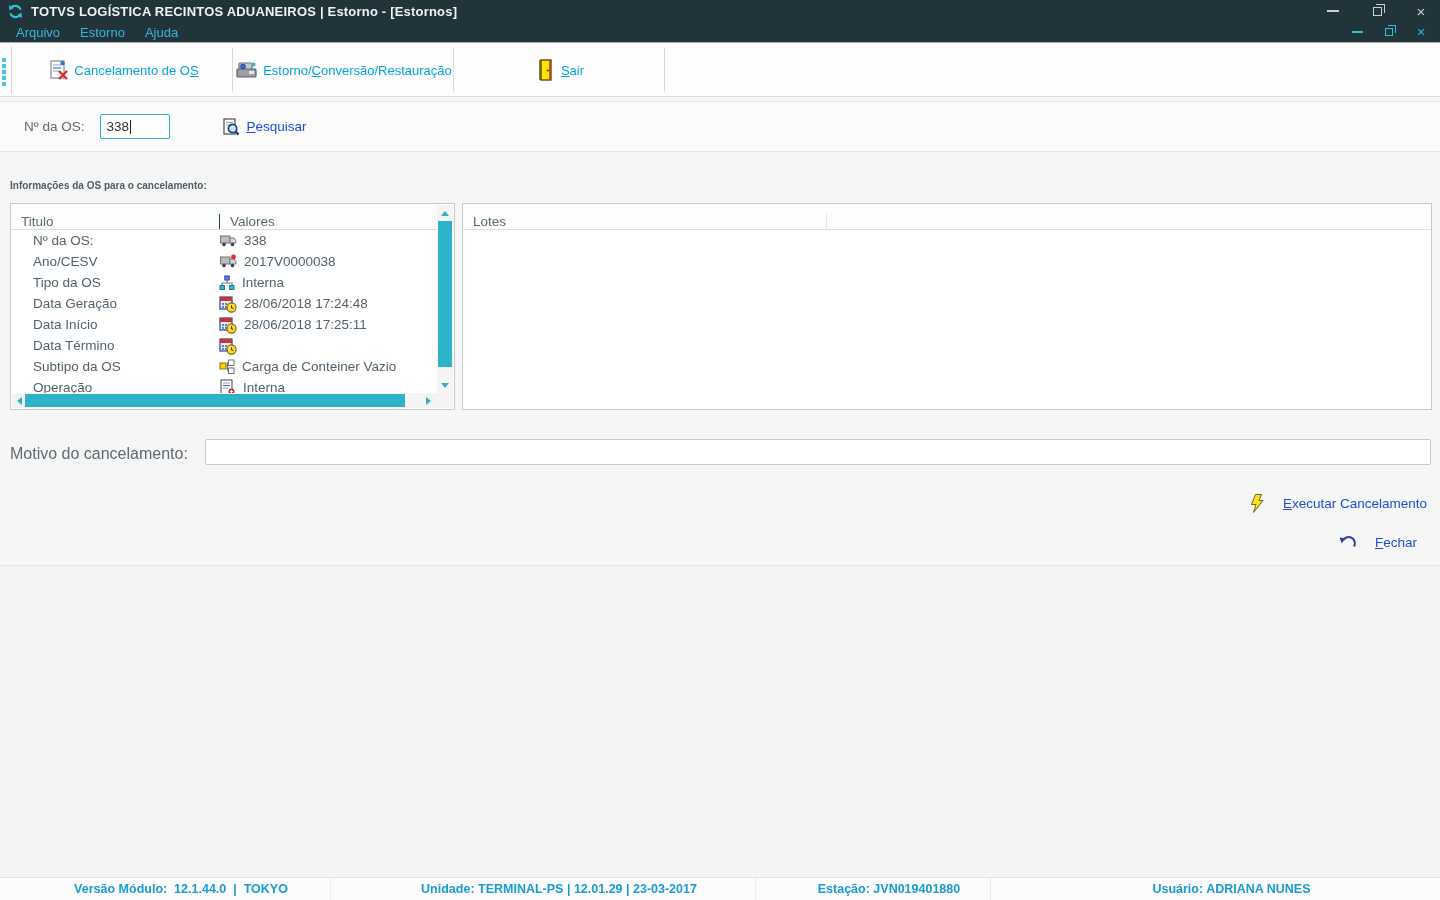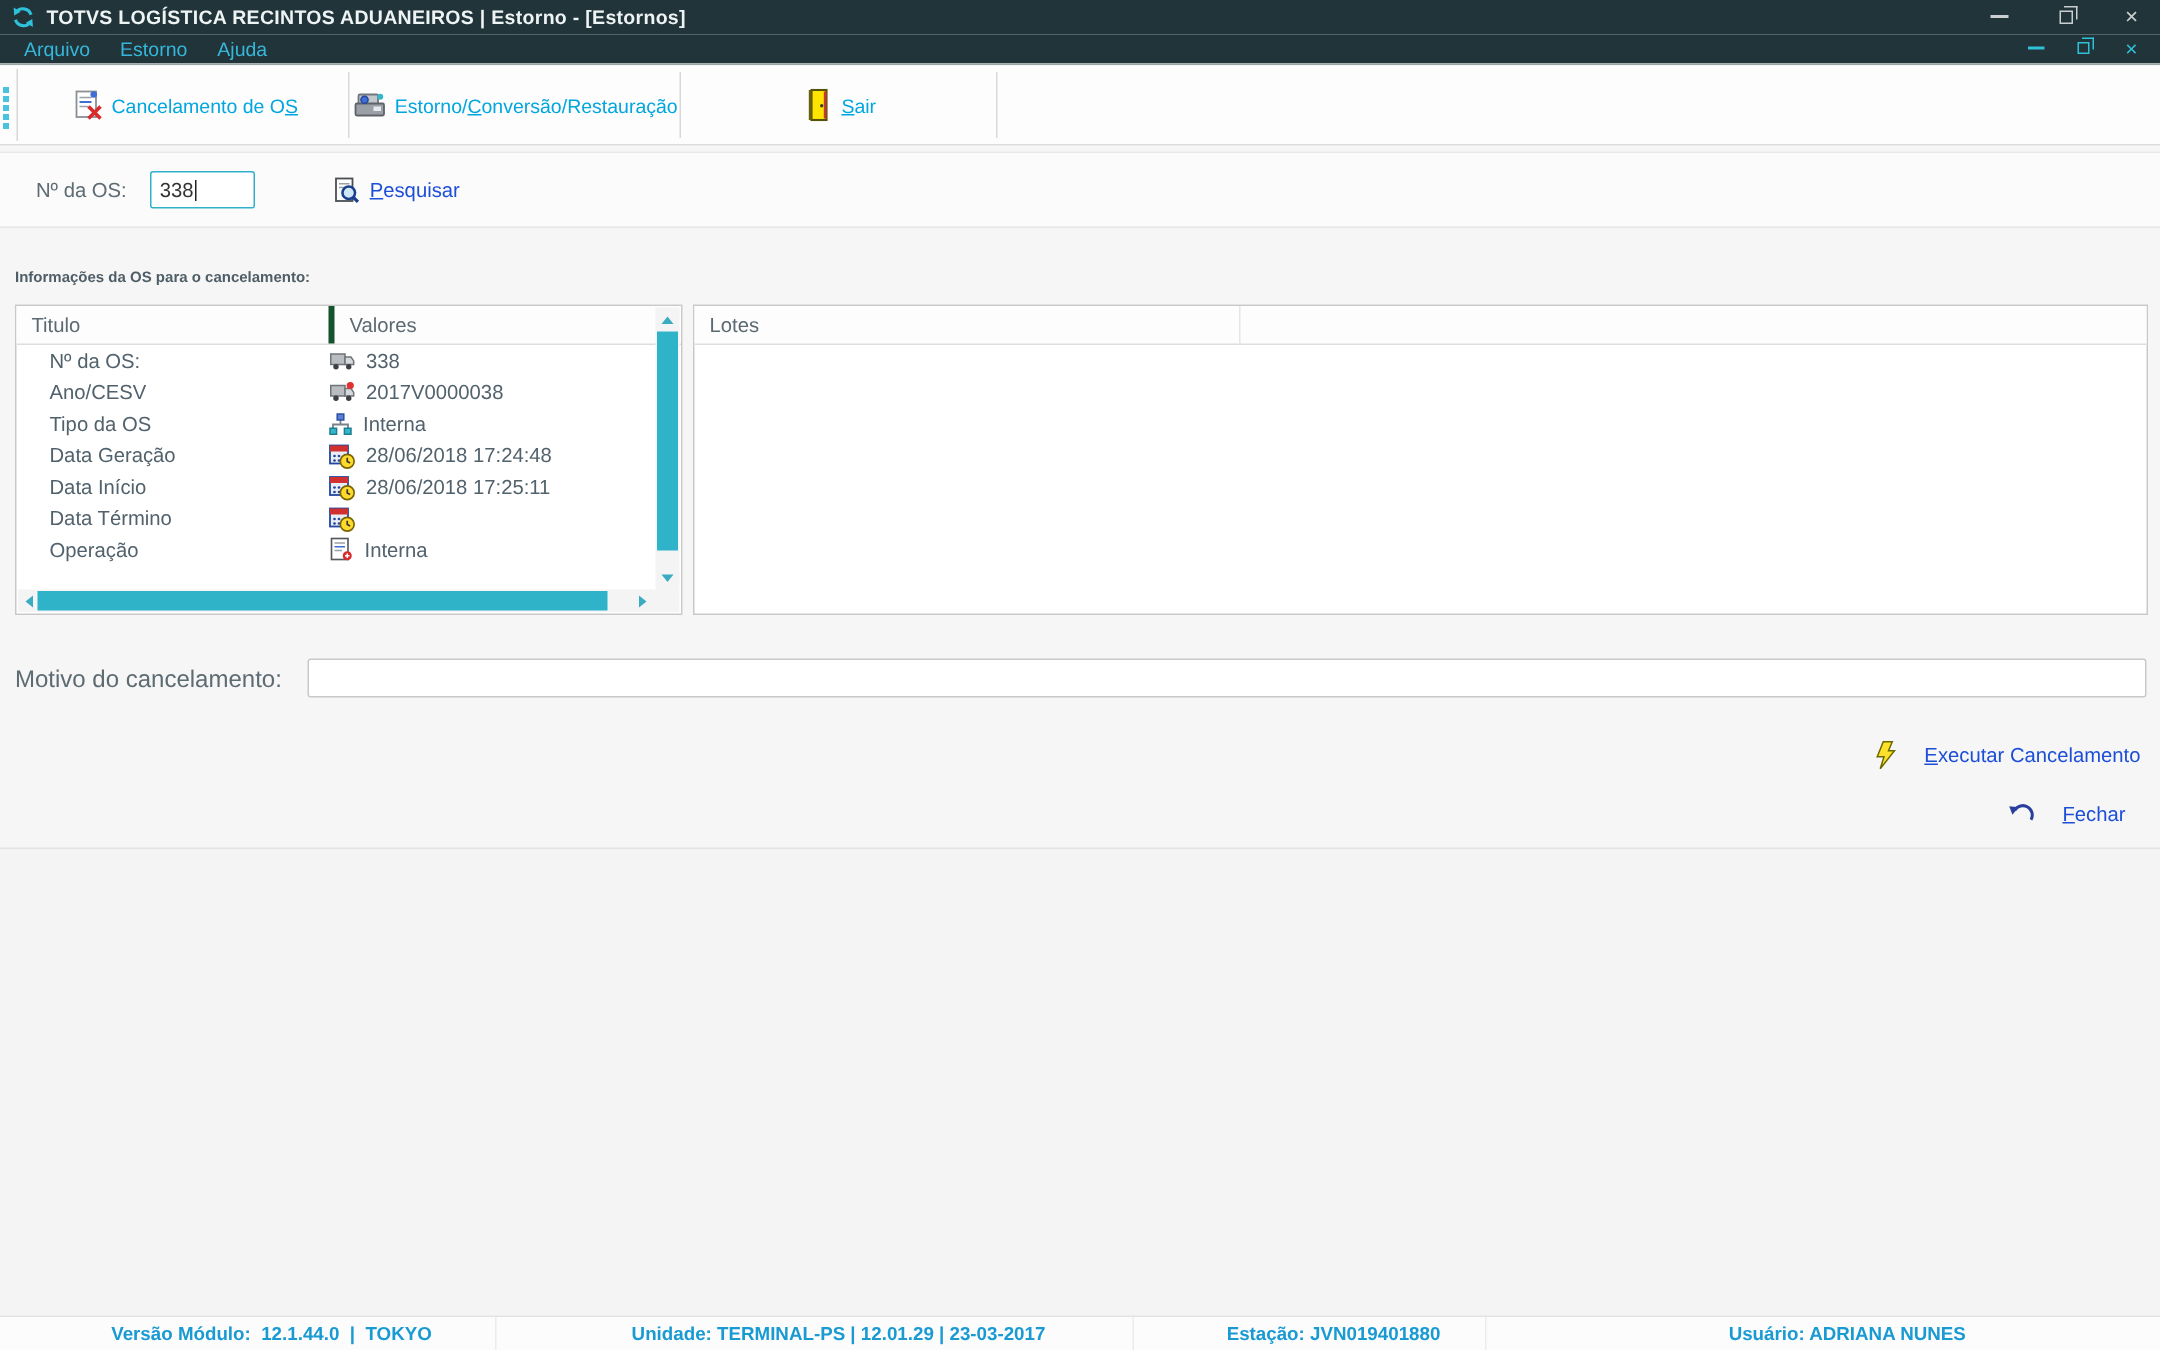--- a/index.html
+++ b/index.html
@@ -53,24 +53,24 @@
   .search-input { width:70px; margin-left:16px; border-radius:2px; }
   .caret { display:inline-block; width:1px; height:14px; background:#222; margin-left:1px; }
   .pesquisar { display:flex; align-items:center; gap:6px; margin-left:52px; cursor:pointer; }
   .link { color:#1d4ed8; font-size:13.5px; }
 
   
   .section-label { position:absolute; left:10px; top:180px; color:#4f5e66; font-size:10px; font-weight:bold; }
   .panel { position:absolute; top:203px; height:207px; background:#fff; border:1px solid #c9c9c9; }
   .grid-panel { left:10px; width:445px; }
   .lotes-panel { left:462px; width:970px; }
-  .grid-header { display:flex; height:26px; border-bottom:1px solid #dedede; background:#fdfdfd; }
+  .grid-header { display:flex; height:26px; border-bottom:1px solid #dedede; background:#fdfdfd;align-items:flex-end; }
   .grid-header .hcell { display:flex; align-items:center; padding-left:10px; color:#5b6a72; font-size:13.5px; }
   .hc-titulo { width:208px; }
-  .hc-valores { flex:1; border-left:4px solid #14532d; }
+  .hc-valores { flex:1; border-left:1px solid #14532d; }
   .hc-lotes { width:364px; border-right:1px solid #e6e6e6; }
   .grid-rows { position:absolute; left:0; top:26px; right:17px; bottom:16px; overflow:hidden; }
   .grid-row { display:flex; height:21px; align-items:center; cursor:default; }
   .grid-row .tcell { width:208px; padding-left:22px; color:#52626c; font-size:13.5px; white-space:nowrap; }
   .grid-row .vcell { flex:1; display:flex; align-items:center; gap:7px; color:#52626c; font-size:13.5px; white-space:nowrap; }
   .vcell svg { flex:0 0 auto; }
 
   
   .vscroll { position:absolute; top:1px; right:1px; bottom:16px; width:16px; background:#f4f4f4; }
   .vthumb { position:absolute; left:1px; right:1px; top:16px; height:146px; background:#2fb3c9; }
@@ -299,20 +299,32 @@
               <circle cx="7" cy="9" r="0.9" fill="#23479e"></circle>
             <circle cx="4" cy="12" r="0.9" fill="#23479e"></circle>
               <circle cx="7" cy="12" r="0.9" fill="#23479e"></circle>
             <circle cx="12.5" cy="12.5" r="4.6" fill="#ffd92b" stroke="#7a6400" stroke-width="1.1"></circle>
             <path d="M12.5 10.2 V12.7 L14.4 13.6" fill="none" stroke="#333" stroke-width="1.1"></path>
           </svg>
           <span></span>
         </div>
       </div>
 
+      <div class="grid-row">
+        <div class="tcell">Subtipo da OS</div>
+        <div class="vcell">
+          <svg width="16" height="16" viewBox="0 0 16 16">
+            <rect x="1" y="4" width="6" height="6" fill="#ffd400" stroke="#8a7000" stroke-width="1"></rect>
+            <rect x="9.5" y="1" width="5.5" height="5.5" fill="#ffffff" stroke="#6f747a" stroke-width="1"></rect>
+            <rect x="9.5" y="9" width="5.5" height="5.5" fill="#ffffff" stroke="#6f747a" stroke-width="1"></rect>
+            <path d="M7 7 H8.5 M8.5 3.8 V11.8 M8.5 3.8 H9.5 M8.5 11.8 H9.5" fill="none" stroke="#6f747a" stroke-width="1"></path>
+          </svg>
+          <span>Carga de Conteiner Vazio</span>
+        </div>
+      </div>
 
       <div class="grid-row">
         <div class="tcell">Operação</div>
         <div class="vcell">
           <svg width="17" height="17" viewBox="0 0 17 17">
             <rect x="2" y="1" width="11" height="14" fill="#ffffff" stroke="#55595e" stroke-width="1.1"></rect>
             <line x1="4" y1="4" x2="11" y2="4" stroke="#9aa0a6" stroke-width="1"></line>
             <line x1="4" y1="6.5" x2="11" y2="6.5" stroke="#3f6fd0" stroke-width="1.1"></line>
             <line x1="4" y1="9" x2="9" y2="9" stroke="#9aa0a6" stroke-width="1"></line>
             <circle cx="12.5" cy="12.5" r="3" fill="#d92b2b"></circle>

